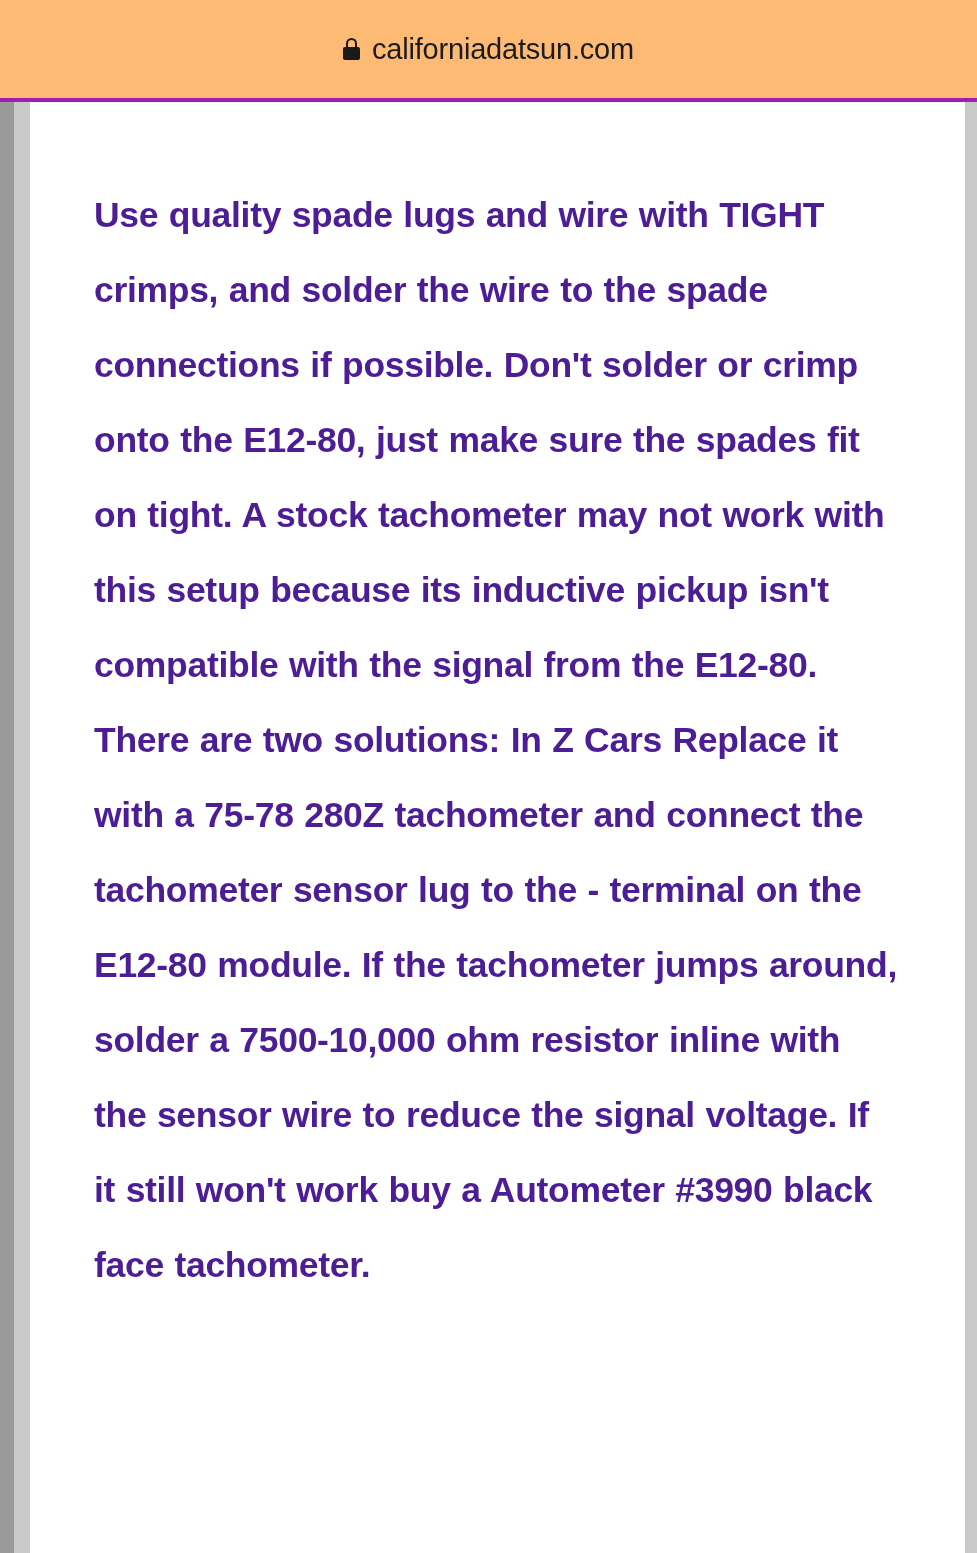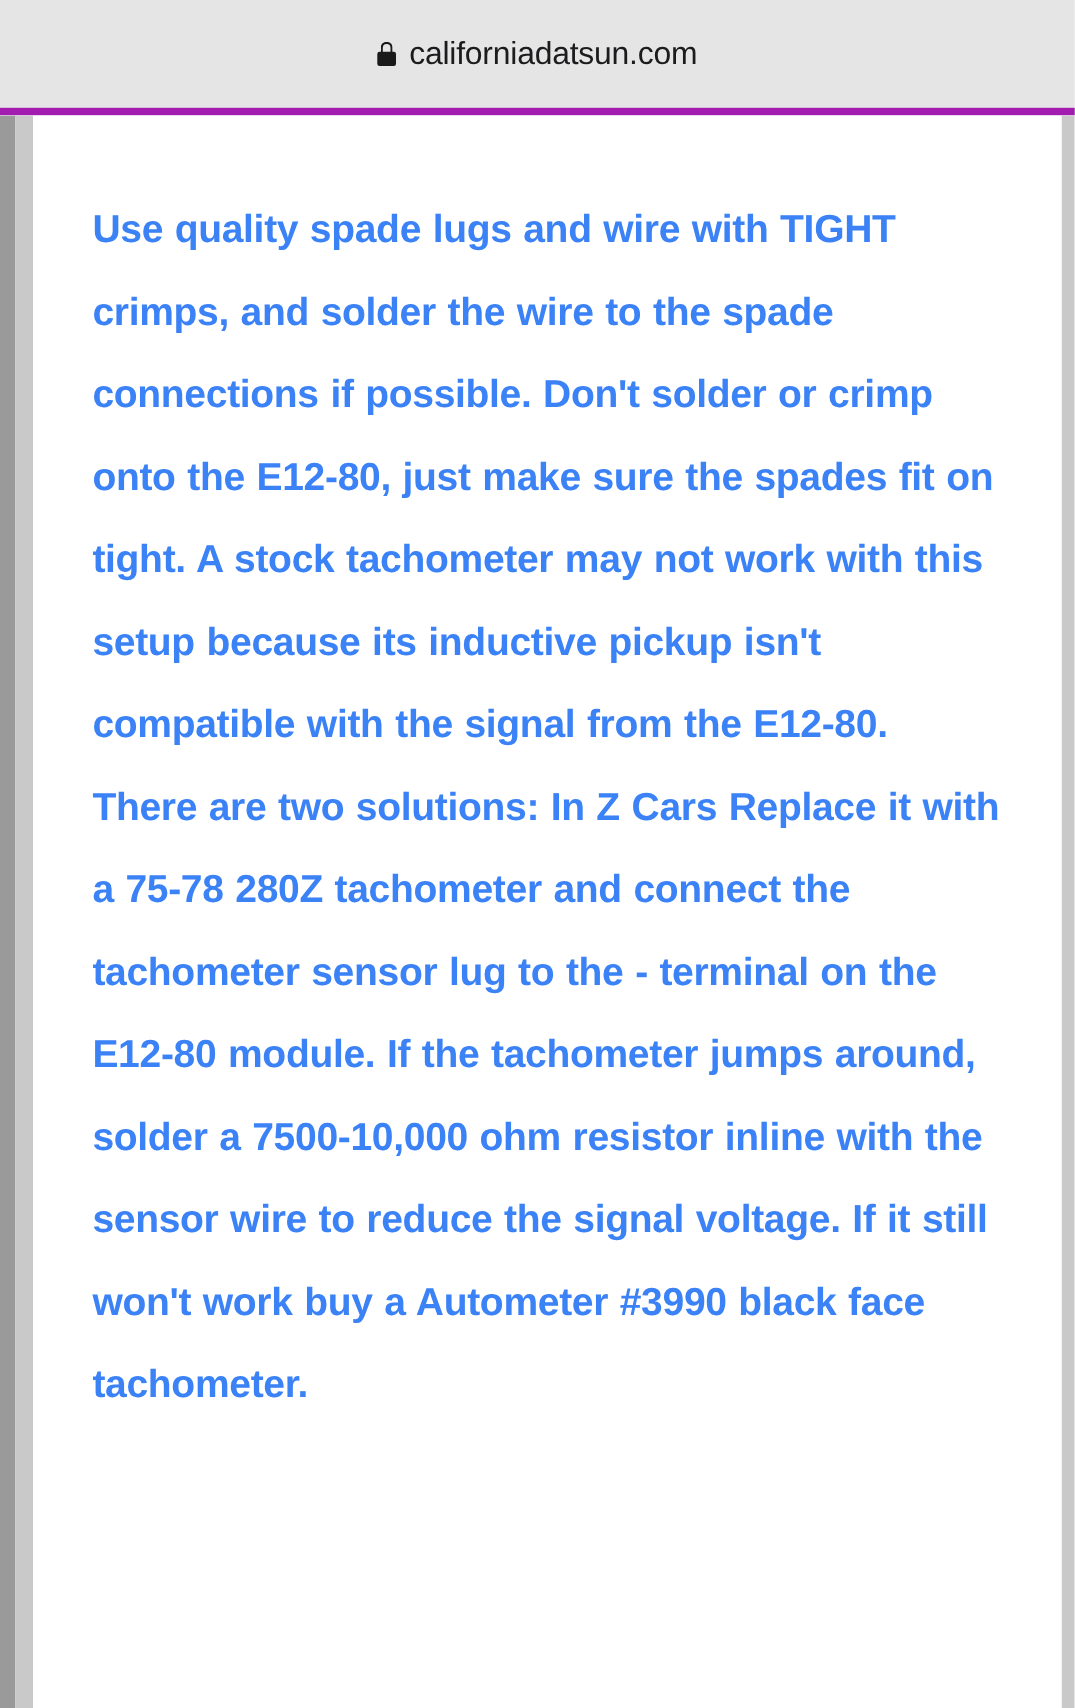--- a/index.html
+++ b/index.html
@@ -18,22 +18,22 @@
     height: 1553px;
     position: relative;
     background: #ffffff;
     display: flex;
     flex-direction: column;
   }
   
   .addressbar {
     height: 98px;
     flex: 0 0 98px;
-    background: #e5e5e5;
-    border-bottom: 7px solid #a21caf;
+    background: #fdba74;
+    border-bottom: 4px solid #a21caf;
     display: flex;
     align-items: center;
     justify-content: center;
   }
   .addr-inner {
     display: flex;
     align-items: center;
     gap: 12px;
     cursor: default;
   }
@@ -107,26 +107,26 @@
     right: 12px;
     top: 0;
     bottom: 0;
     background: #ffffff;
     overflow: hidden;
   }
   .article {
     padding: 60px 50px 0 48px;
   }
   .article p {
-    margin: 6px;
+    margin: 16px;
     font-family: "Liberation Sans", sans-serif;
     font-weight: bold;
     font-size: 35.5px;
     line-height: 75px;
-    color: #3b82f6;
+    color: #4c1d95;
     letter-spacing: -0.3px;
     word-spacing: 1px;
   }
 </style>
 </head>
 <body>
 
 <div class="browser">
 
   <div class="addressbar">

